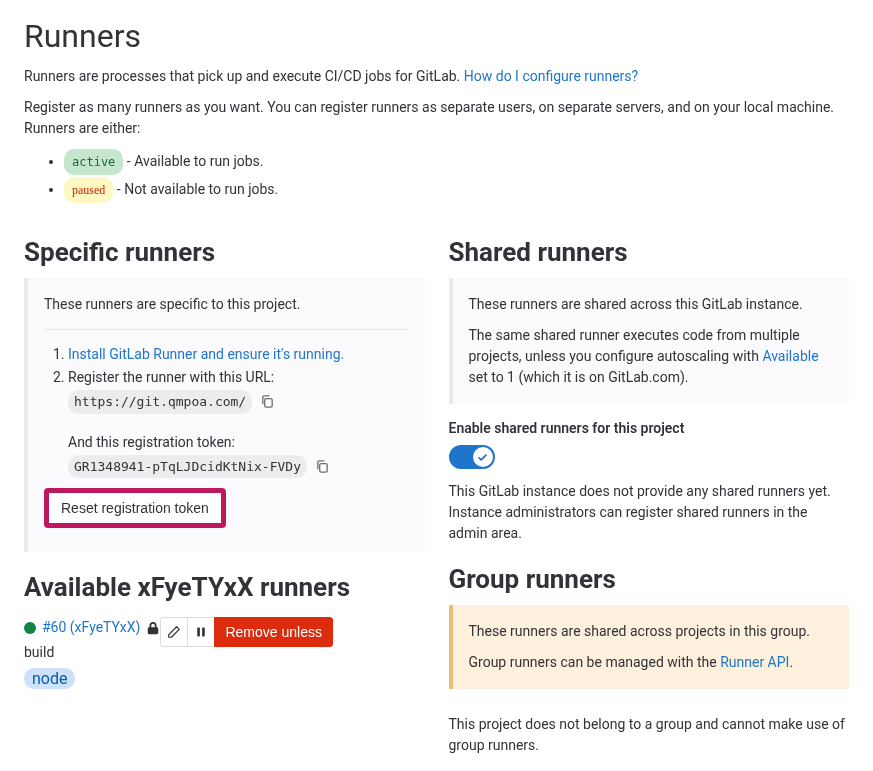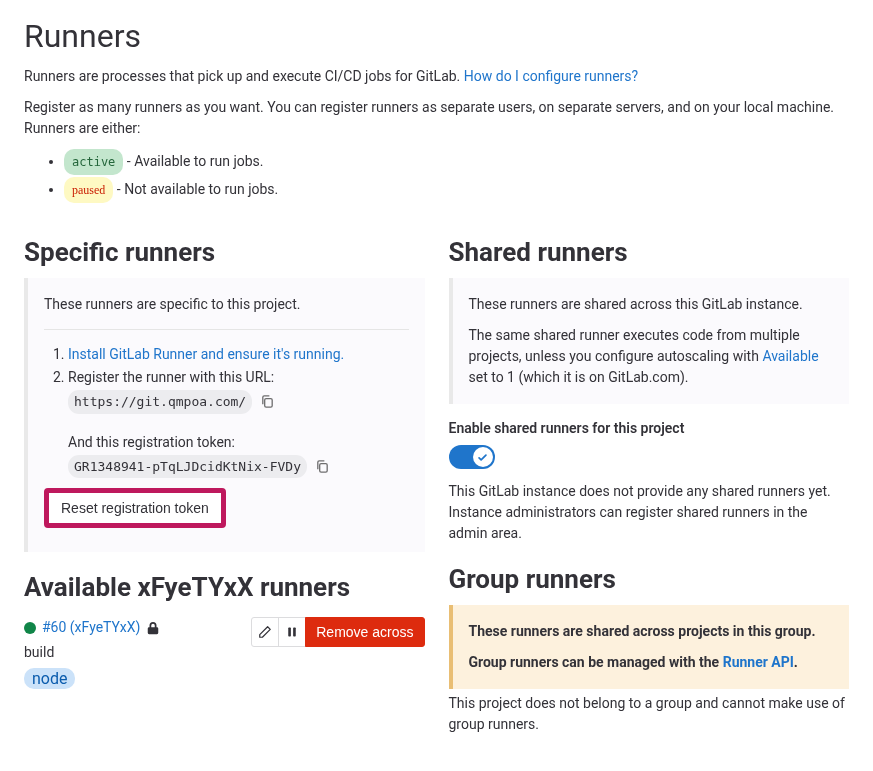--- a/index.html
+++ b/index.html
@@ -35,22 +35,21 @@
   .well {
     background: #fbfafd;
     border-left: 4px solid #e9e9e9;
     padding: 16px;
     margin-bottom: 12px;
   }
   .well-yellow {
     background: #fdf1dd;
     border-left: 4px solid #e9be74;
     padding: 16px;
-    margin-bottom: 4px;
-    font-weight: bold;
+    margin-bottom: 25px;
   }
   hr.sep {
     border: none;
     border-top: 1px solid #e5e5e5;
     margin: 14px 0;
   }
   .bold { font-weight: 600; margin-bottom: 8px; }
   code.inline {
     background: #ececef;
     padding: 2px 6px;
@@ -84,21 +83,21 @@
     position: absolute;
     right: 2px; top: 2px;
     width: 20px; height: 20px;
     background: #fff;
     border-radius: 50%;
     display: flex; align-items: center; justify-content: center;
   }
   .toggle .knob svg { width: 11px; height: 11px; stroke: #1f75cb; }
   .runner-row {
     display: flex;
-    justify-content: space-between;
+    justify-content: flex-start;
     align-items: flex-start;
     margin-top: 10px;
   }
   .runner-left { display: flex; flex-direction: column; gap: 4px;}
   .runner-name-line { display: flex; align-items: center; gap: 6px; }
   .status-dot { width: 12px; height: 12px; border-radius: 50%; background: #108548; display: inline-block; }
   .runner-actions { display: flex; align-items: center; }
   .iconbtn {
     width: 28px; height: 30px;
     border: 1px solid #dcdcde;
@@ -209,21 +208,21 @@
           </span>
         </button>
         <button class="iconbtn" title="Pause">
           <span>
             <svg width="12" height="12" viewBox="0 0 16 16" fill="#333238">
               <rect x="3" y="2" width="3.5" height="12" rx="1"></rect>
               <rect x="9.5" y="2" width="3.5" height="12" rx="1"></rect>
             </svg>
           </span>
         </button>
-        <button class="btn-danger">Remove across</button>
+        <button class="btn-danger">Remove unless</button>
       </div>
     </div>
   </div>
 
   <div class="col">
     <h2>Shared runners</h2>
     <div class="well">
       <p style="margin-top:0">These runners are shared across this GitLab instance.</p>
       <p style="margin-bottom:0">
         <span>The same shared runner executes code from multiple projects, unless you configure autoscaling with </span><a href="#">Available</a><span> set to 1 (which it is on GitLab.com).</span>

